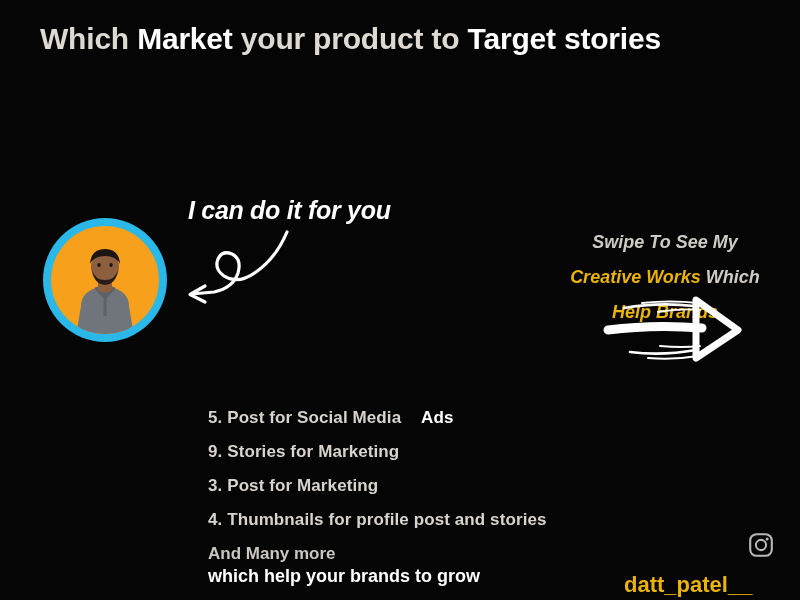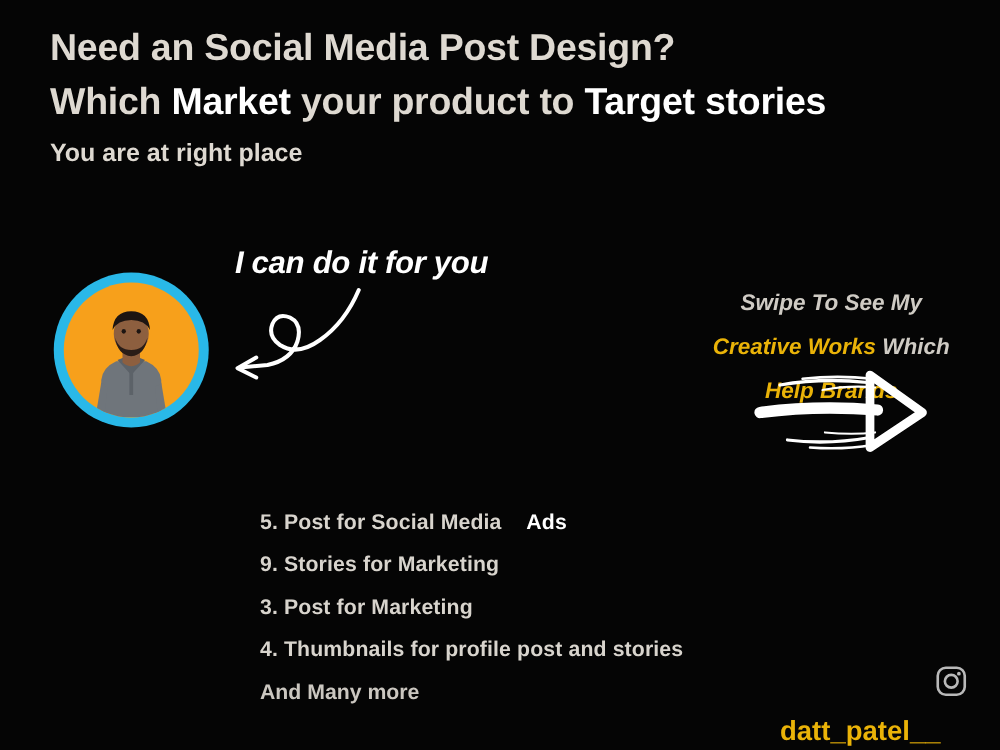--- a/index.html
+++ b/index.html
@@ -85,23 +85,21 @@
     font-size:22px;font-weight:700;color:#eab308;white-space:nowrap;margin-top:36px;
   }
   .ig{position:absolute;left:748px;top:532px;width:26px;height:26px;}
 </style>
 </head>
 <body>
 
 <div class="stage">
 
   <div class="headline">
-    <div class="h-line">Need an Social Media Post Design?</div>
     <div class="h-line l2"><span>Which </span><span class="hl-bright">Market</span><span> your product to </span><span class="hl-bright">Target stories</span></div>
-    <div class="sub">You are at right place</div>
   </div>
 
   <div class="avatar">
     <div class="avatar-inner">
       <svg class="person" viewBox="0 0 108 108">
 
         <path d="M30 108 L30 78 Q31 68 42 63 L66 63 Q77 68 78 78 L78 108 Z" fill="#6f757b"></path>
 
         <path d="M43 62 L54 74 L65 62 L60 60 L54 67 L48 60 Z" fill="#5c6268"></path>
 
@@ -153,20 +151,21 @@
       <path d="M98 4 L140 34 L98 62 Z" stroke-width="7" stroke-linejoin="round"></path>
     </g>
   </svg>
 
   <div class="svc-list">
     <div class="svc-item"><span>5. Post for Social Media </span><span class="svc-bright">Ads</span></div>
     <div class="svc-item"><span>9. Stories for Marketing</span></div>
     <div class="svc-item"><span>3. Post for Marketing</span></div>
     <div class="svc-item"><span>4. Thumbnails for profile post and stories</span></div>
     <div class="svc-more">And Many more</div>
+    <div class="svc-more2">which help your brands to grow</div>
   </div>
 
   <div class="handle">datt_patel__</div>
   <svg class="ig" viewBox="0 0 26 26">
     <rect x="2.2" y="2.2" width="21.6" height="21.6" rx="6.4" ry="6.4" fill="none" stroke="#b9b9b9" stroke-width="2.1"></rect>
     <circle cx="13" cy="13" r="5.1" fill="none" stroke="#b9b9b9" stroke-width="2.1"></circle>
     <circle cx="19.1" cy="6.9" r="1.5" fill="#b9b9b9"></circle>
   </svg>
 
 </div>

